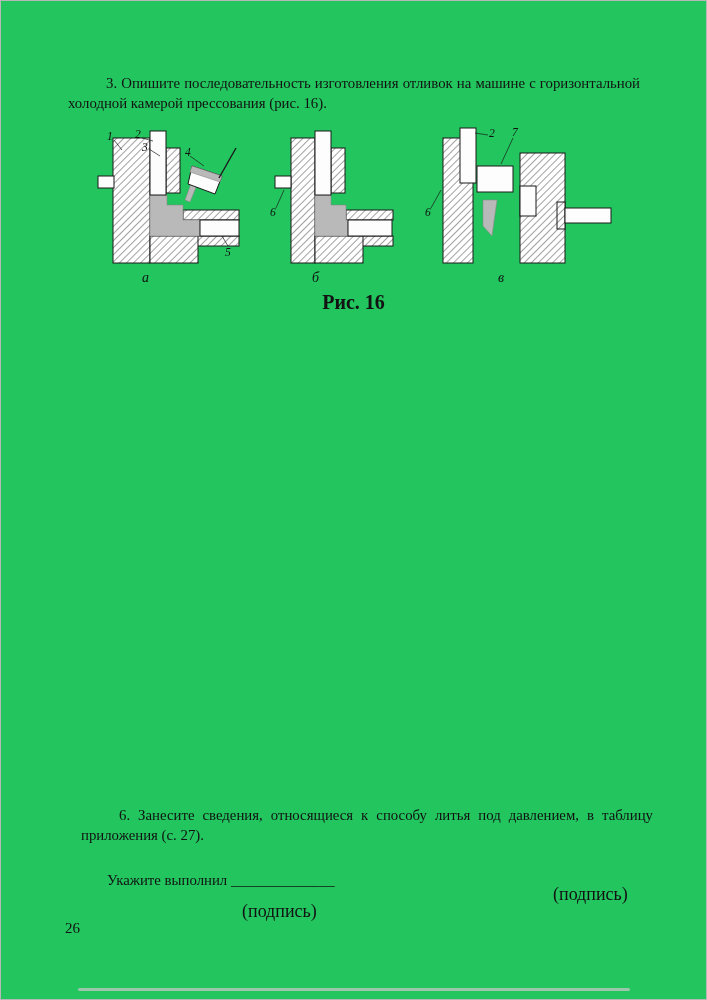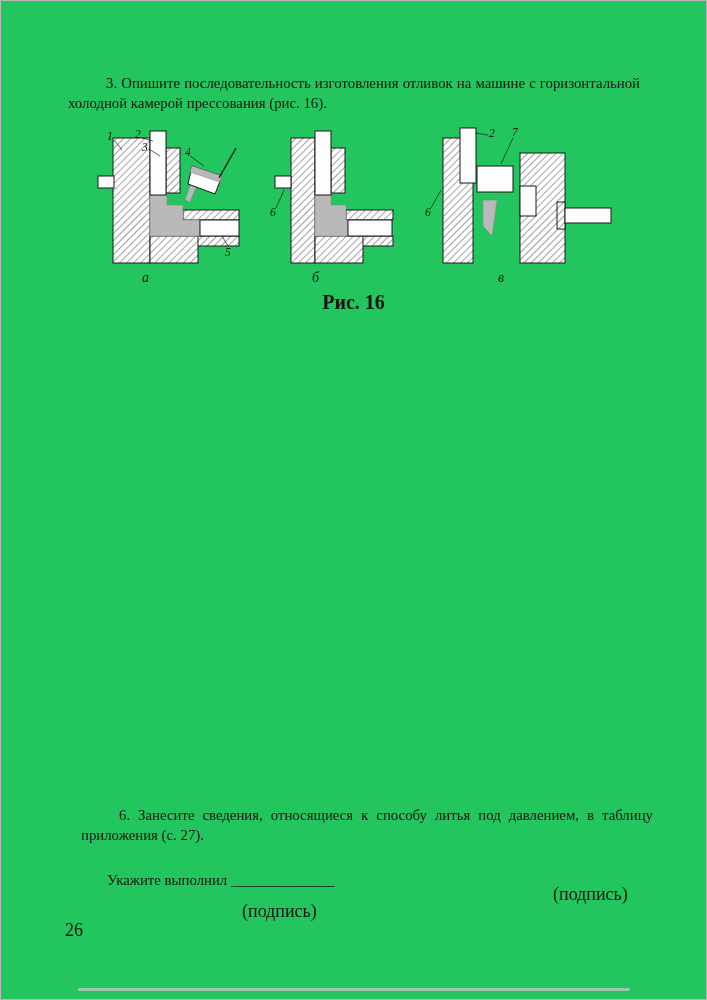--- a/index.html
+++ b/index.html
@@ -27,21 +27,21 @@
   svg .ld { stroke:#1a1a1a; stroke-width:0.7; }
   svg .s { stroke:#1a1a1a; stroke-width:1.4; fill:none; }
   svg text.c { font:italic 11.5px "Liberation Serif", serif; fill:#111; }
   svg text.sub { font:italic 14px "Liberation Serif", serif; fill:#111; }
   .sig { position:absolute; top:872px; font-size:14.8px; }
   #sig-left { left:107px; }
   #sig-right { left:435px; }
   .sig-cap { font-size:18px; margin-top:12px; }
   #sig-left .sig-cap { margin-left:135px; }
   #sig-right .sig-cap { margin-left:118px; }
-  .pagenum { position:absolute; left:65px; top:920px; font-size:18px; }
+  .pagenum { position:absolute; left:65px; top:920px; font-size:15px; }
   .scanline { position:absolute; left:78px; top:988px; width:552px; height:3px;
     background:#c7c7c7; opacity:0.75; border-radius:2px; }
 </style>
 </head>
 <body>
 
 <div class="page">
 
   <div class="para" id="p3">3. Опишите последовательность изготовления отливок на машине с горизонтальной холодной камерой прессования (рис. 16).</div>
 

